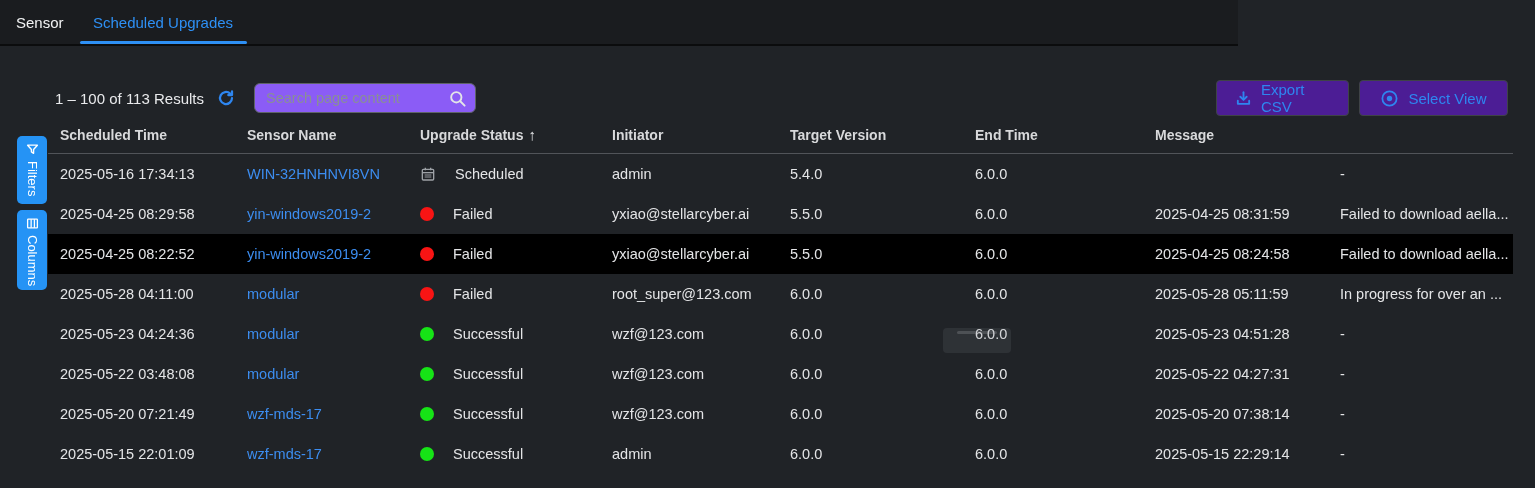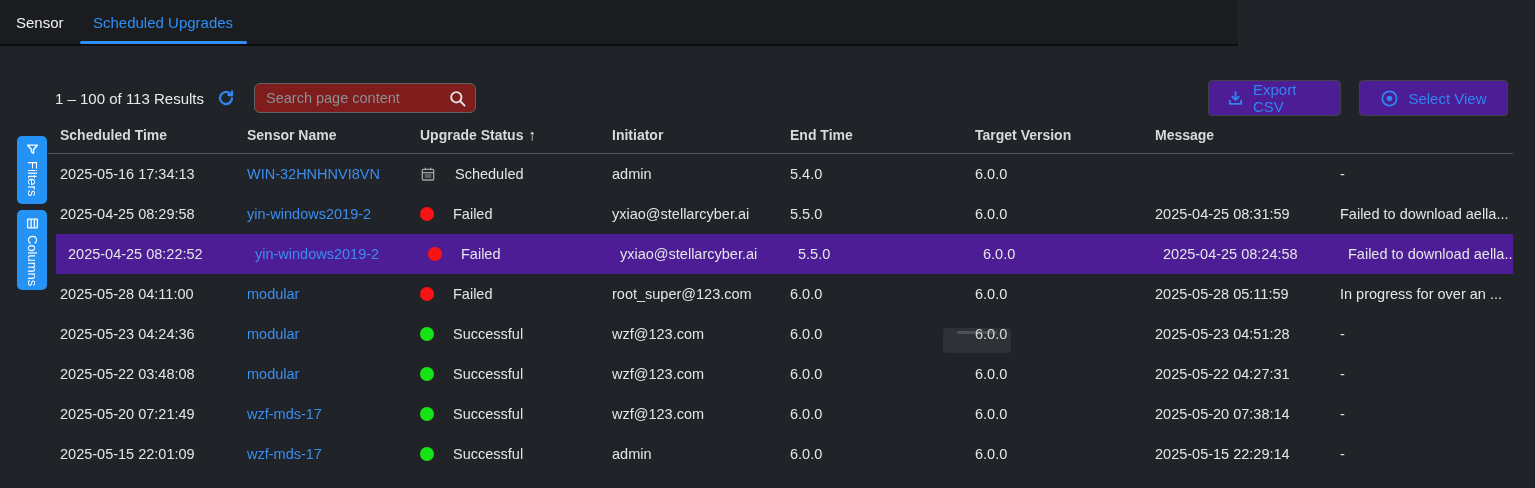--- a/index.html
+++ b/index.html
@@ -27,37 +27,37 @@
   }
   
   .toolbar {
     position:absolute; left:55px; top:80px; right:27px; height:36px;
     display:flex; align-items:center;
   }
   .results { font-size:15px; color:#e9eaec; white-space:nowrap; }
   .refresh { margin-left:12px; width:20px; height:20px; cursor:pointer; display:flex; align-items:center; justify-content:center; }
   .searchbox {
     margin-left:18px; width:222px; height:30px; position:relative;
-    border:1px solid #5f6368; border-radius:6px; background:#7f1d1d;
+    border:1px solid #5f6368; border-radius:6px; background:#8b5cf6;
     display:flex; align-items:center;
   }
   .searchbox input {
     flex:1; background:transparent; border:none; outline:none;
     color:#dadce0; font-size:14.5px; padding:0 30px 0 11px;
     font-family:"Liberation Sans", sans-serif;
   }
   .searchbox input::placeholder { color:#8a8f95; }
   .search-ic { position:absolute; right:8px; top:5px; }
   .tb-spacer { flex:1; }
   .btn {
     height:36px; display:flex; align-items:center; justify-content:center;
     border:1px solid #3f4347; border-radius:4px; background:#4c1d95;
     color:#2e86f0; font-size:15px; cursor:pointer; gap:9px; padding:0 18px;
   }
-  .btn + .btn { margin-left:18px; }
+  .btn + .btn { margin-left:10px; }
   .btn.export { width:133px; }
   .btn.select { width:149px; }
   
   .vtab {
     position:absolute; left:17px; width:30px; background:#2593f5;
     border-radius:5px; color:#fff; display:flex; flex-direction:column;
     align-items:center; cursor:pointer; padding-top:7px; gap:5px;
   }
   .vtab .vlabel {
     writing-mode:vertical-rl; font-size:13px; line-height:1; color:#fff;
@@ -74,21 +74,21 @@
   }
   .thead {
     height:38px; border-bottom:1px solid #515459;
   }
   .th {
     display:flex; align-items:center; padding-left:12px;
     font-size:14px; font-weight:bold; color:#d8d9db; white-space:nowrap;
   }
   .th .arrow { font-weight:bold; margin-left:5px; font-size:15px; color:#e3e4e6; }
   .trow { height:40px; }
-  .trow.hl { background:#4c1d95;margin-left:8px; }
+  .trow.hl { background:#000000; }
   .cell {
     display:flex; align-items:center; padding-left:12px;
     font-size:14.5px; color:#e4e5e7; white-space:nowrap; overflow:hidden;
   }
   .cell.msg { text-overflow:ellipsis; }
   .link { color:#3c8df0; text-decoration:none; cursor:pointer; }
   .status-wrap { display:flex; align-items:center; gap:19px; }
   .dot { width:14px; height:14px; border-radius:50%; display:inline-block; flex:none; }
   .dot.red   { background:#f81414; }
   .dot.green { background:#16e316; }
@@ -169,22 +169,22 @@
   </span>
   <span class="vlabel">Columns</span>
 </div>
 
 <div class="table">
   <div class="thead">
       <div class="th">Scheduled Time</div>
       <div class="th">Sensor Name</div>
       <div class="th">Upgrade Status<span class="arrow">↑</span></div>
       <div class="th">Initiator</div>
+      <div class="th">Target Version</div>
       <div class="th">End Time</div>
-      <div class="th">Target Version</div>
       <div class="th">Message</div>
     </div>
   <div>
       <div class="trow">
         <div class="cell">2025-05-16 17:34:13</div>
         <div class="cell">
           <a class="link">WIN-32HNHNVI8VN</a>
         </div>
         <div class="cell">
           <span class="status-wrap">

